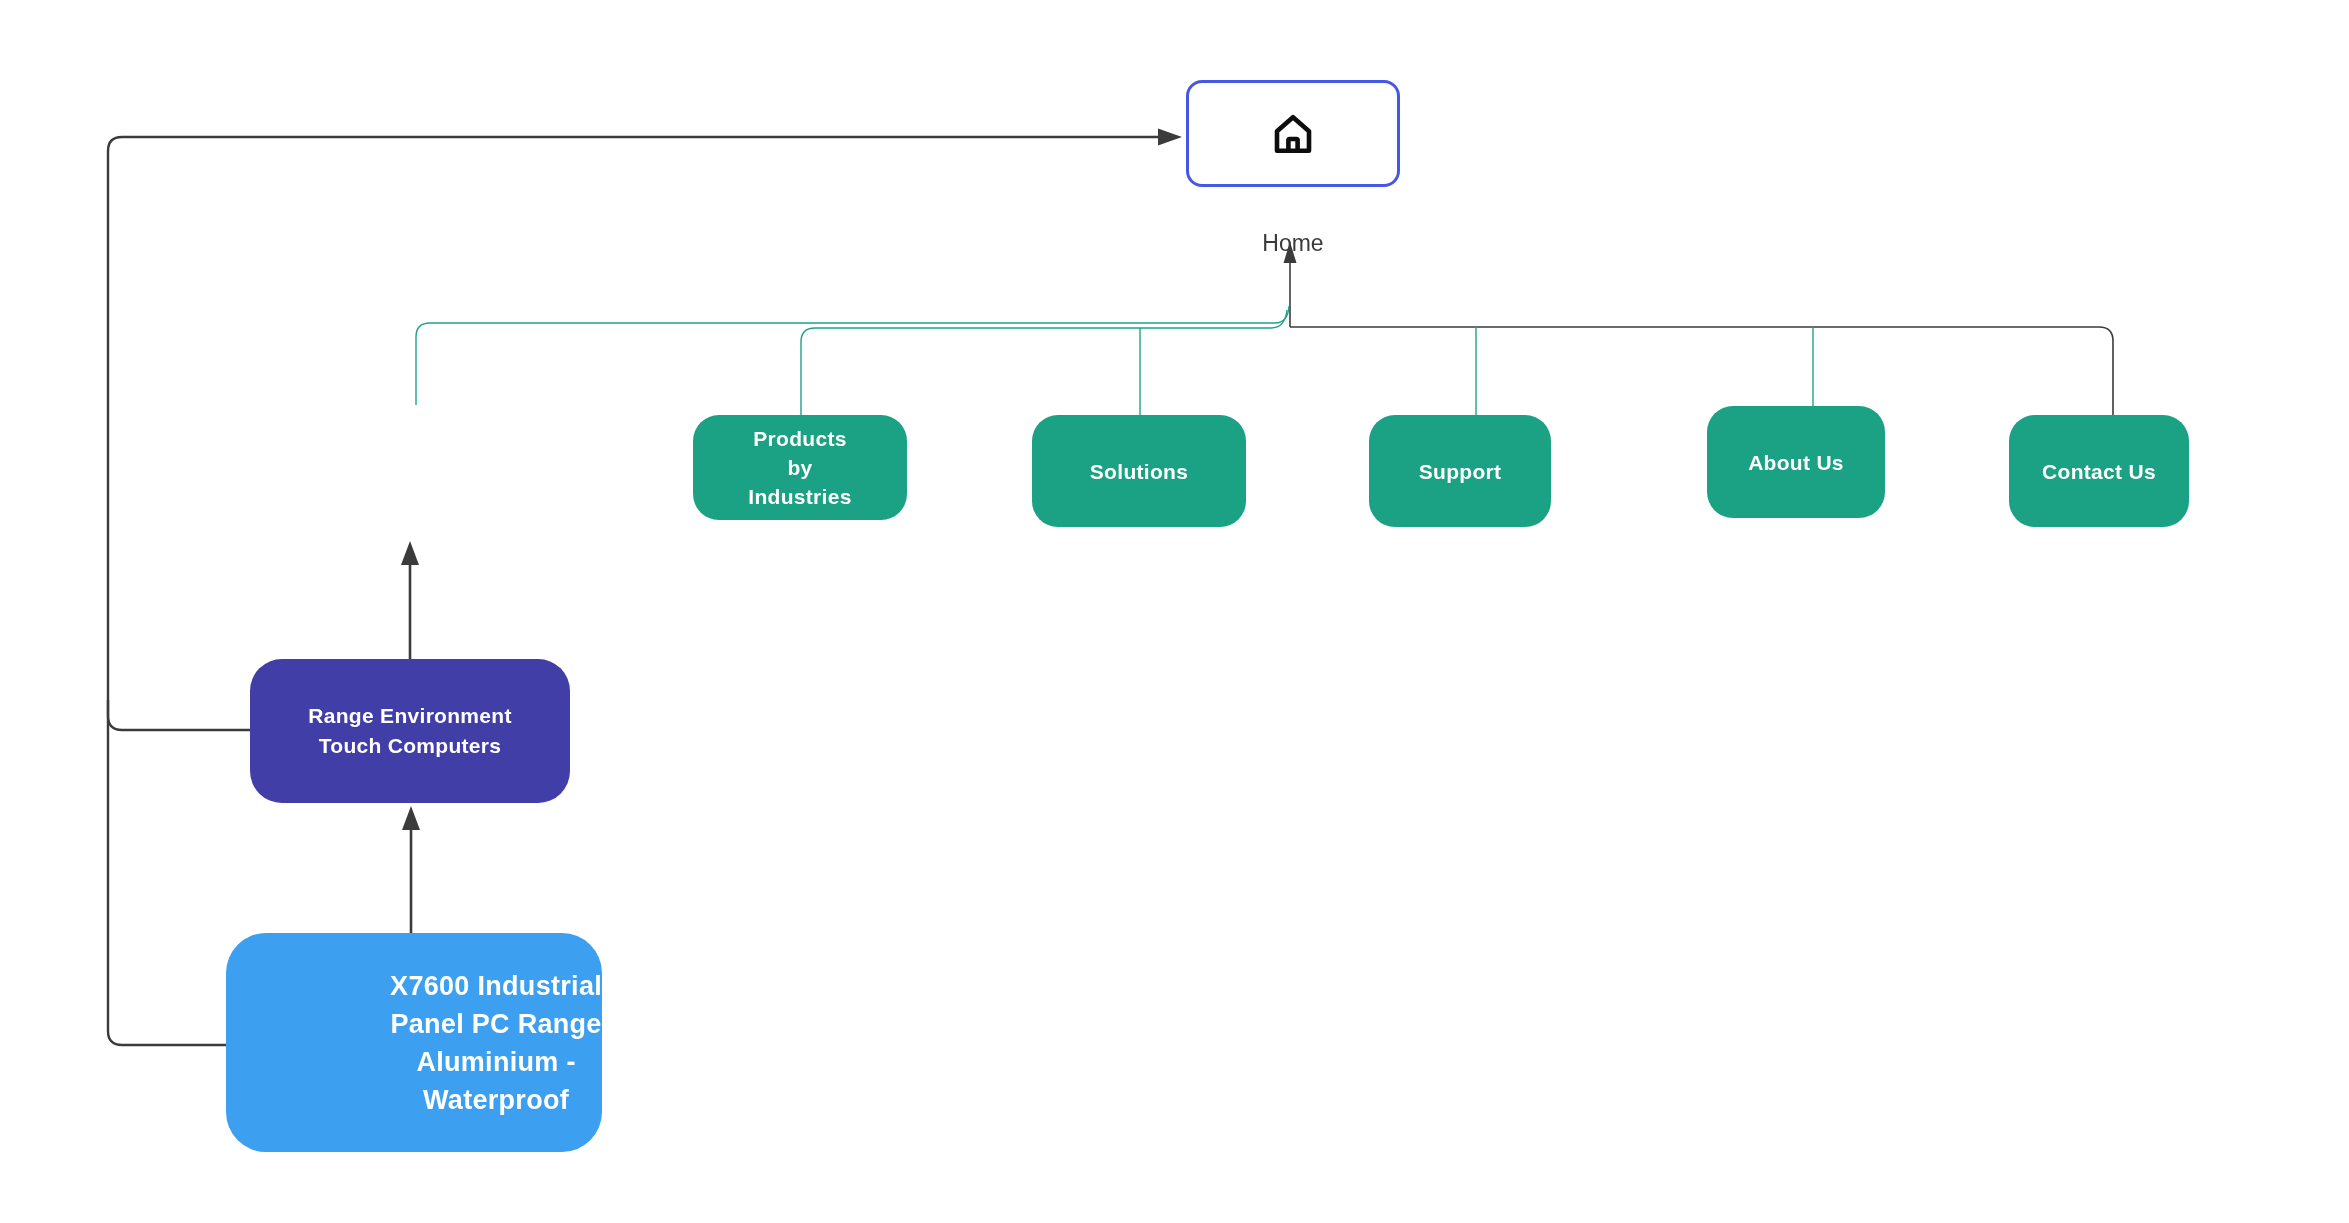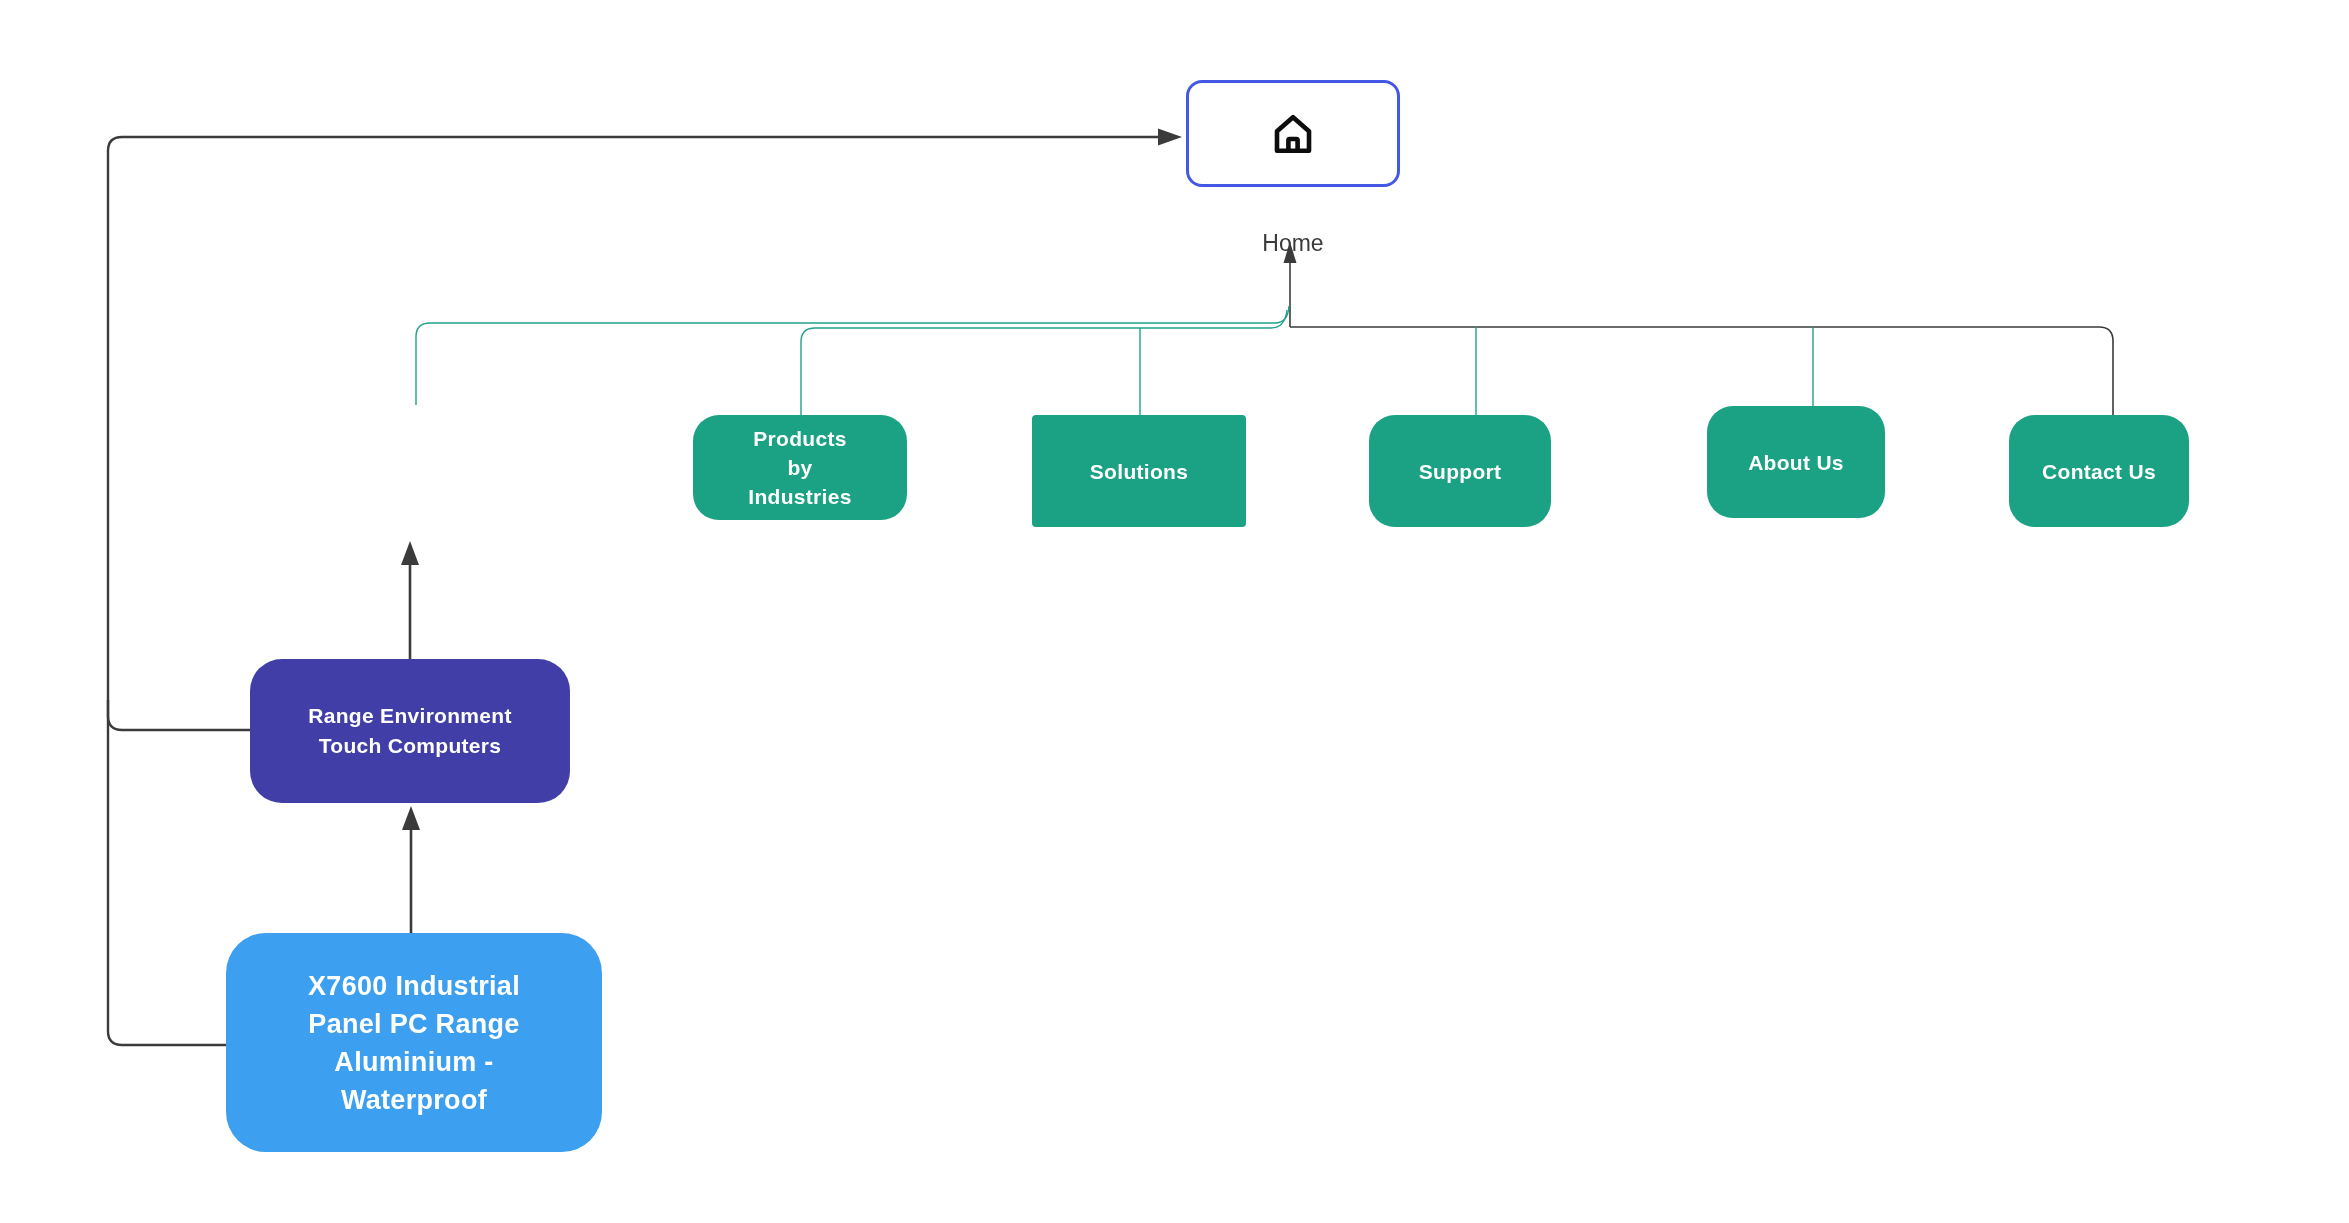--- a/index.html
+++ b/index.html
@@ -28,21 +28,21 @@
     text-align:center;
     color:var(--node-text);
     font-weight:700;
     letter-spacing:.3px;
     white-space:pre-line;
     box-sizing:border-box;
     cursor:pointer;
   }
   .node.green{background:var(--node-green);}
   .node.indigo{background:var(--node-indigo);}
-  .node.blue{background:var(--node-blue);}
+  .node.blue{background:var(--node-blue);justify-content:flex-end;}
 
   .node-home{
     position:absolute;
     left:1186px;top:80px;width:214px;height:107px;
     background:var(--home-fill);
     border:3px solid var(--home-border);
     border-radius:16px;
     box-sizing:border-box;
     display:flex;align-items:center;justify-content:center;
     cursor:pointer;
@@ -52,21 +52,21 @@
     left:1186px;top:208px;width:214px;
     text-align:center;
     font-size:23px;
     font-weight:500;
     color:var(--label-dark);
     margin-top:22px;
   }
 
   .n-pbr{left:287px;top:404px;width:260px;height:133px;border-radius:28px;font-size:27px;line-height:36px;}
   .n-pbi{left:693px;top:415px;width:214px;height:105px;border-radius:26px;font-size:21px;line-height:29px;}
-  .n-sol{left:1032px;top:415px;width:214px;height:112px;border-radius:4px;font-size:21px;line-height:29px;}
+  .n-sol{left:1032px;top:415px;width:214px;height:112px;border-radius:26px;font-size:21px;line-height:29px;}
   .n-sup{left:1369px;top:415px;width:182px;height:112px;border-radius:26px;font-size:21px;line-height:29px;}
   .n-abt{left:1707px;top:406px;width:178px;height:112px;border-radius:26px;font-size:21px;line-height:29px;}
   .n-con{left:2009px;top:415px;width:180px;height:112px;border-radius:26px;font-size:21px;line-height:29px;}
   .n-harsh{left:250px;top:659px;width:320px;height:144px;border-radius:32px;font-size:21px;line-height:30px;}
   .n-x7600{left:226px;top:933px;width:376px;height:219px;border-radius:40px;font-size:27px;line-height:38px;}
 </style>
 </head>
 <body>
 
 <div class="canvas">

